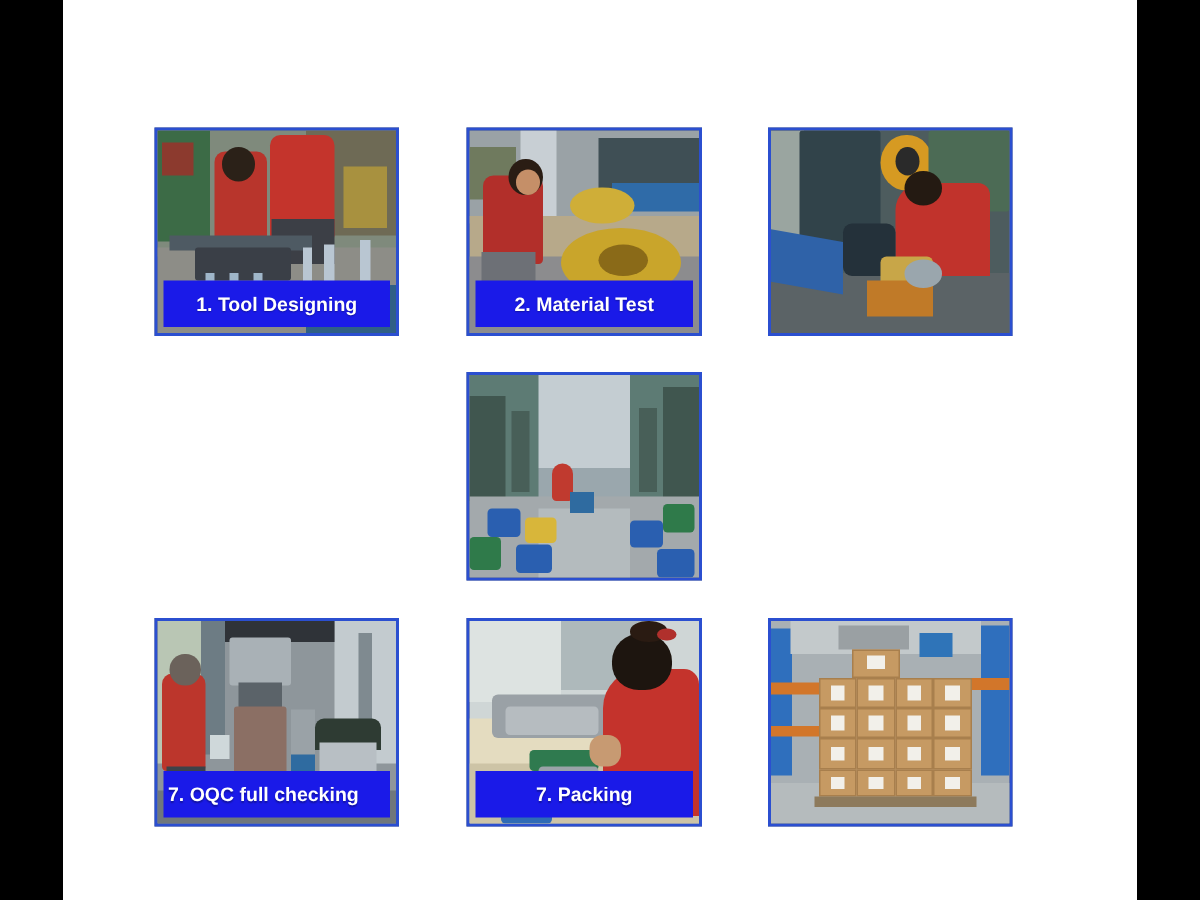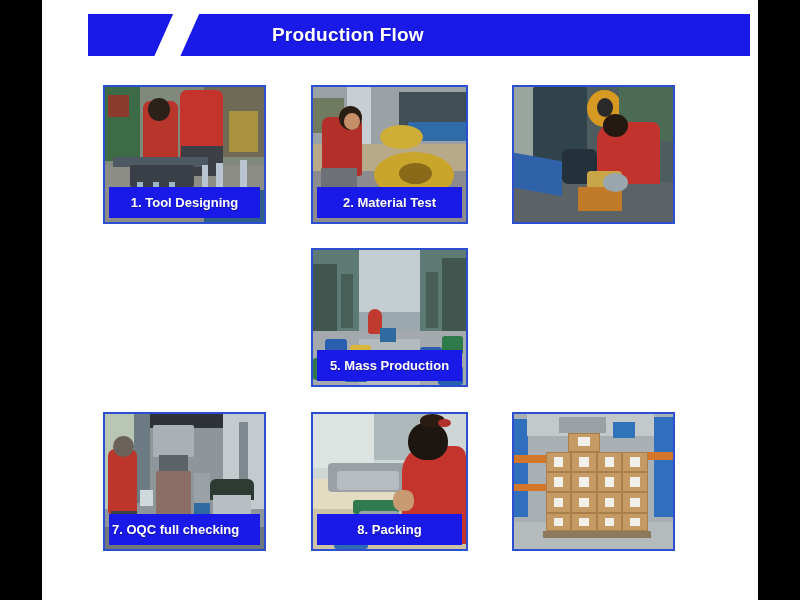--- a/index.html
+++ b/index.html
@@ -104,24 +104,20 @@
   .rack-orange{background:#d2762a;}
 </style>
 </head>
 <body>
 
 <div class="letterbox left"></div>
 <div class="letterbox right"></div>
 
 <div class="slide">
 
-  <div class="header-bar">
-    <div class="header-slash"></div>
-    <div class="header-title">Production Flow</div>
-  </div>
 
   <div class="grid">
 
     <div class="row r1">
 
       <div class="tile c1">
         <div class="photo">
           <div class="layer" style="left:0;top:0;right:0;height:62%;background:#7f8a7c;"></div>
           <div class="layer" style="left:0;top:0;width:22%;height:55%;background:#3c6b46;"></div>
           <div class="layer" style="left:2%;top:6%;width:13%;height:16%;background:#8c3a2e;"></div>
@@ -205,21 +201,20 @@
           <div class="layer person-red" style="left:36%;top:44%;width:9%;height:18%;background:#c03a2f;"></div>
           <div class="layer blue-bin" style="left:8%;top:66%;width:14%;height:14%;"></div>
           <div class="layer yellow-bin" style="left:24%;top:70%;width:14%;height:13%;"></div>
           <div class="layer blue-bin" style="left:20%;top:84%;width:16%;height:14%;"></div>
           <div class="layer green-bin" style="left:0;top:80%;width:14%;height:16%;"></div>
           <div class="layer blue-bin" style="left:70%;top:72%;width:14%;height:13%;"></div>
           <div class="layer blue-bin" style="left:82%;top:86%;width:16%;height:14%;"></div>
           <div class="layer green-bin" style="left:84%;top:64%;width:14%;height:14%;"></div>
           <div class="layer" style="left:44%;top:58%;width:10%;height:10%;background:#2f6ba0;"></div>
         </div>
-        <div class="caption">5. Mass Production</div>
       </div>
 
 
     </div>
 
     <div class="row r3">
 
       <div class="tile c1">
         <div class="photo">
           <div class="layer" style="left:0;top:0;right:0;bottom:0;background:#8e969b;"></div>
@@ -255,21 +250,21 @@
           <div class="layer" style="left:16%;top:42%;width:40%;height:14%;background:#b6bcc0;border-radius:3px;"></div>
           <div class="layer person-red" style="left:58%;top:24%;width:42%;height:72%;background:#c4332c;border-radius:26px 10px 0 0;"></div>
           <div class="layer head" style="left:62%;top:6%;width:26%;height:28%;background:#1d150f;border-radius:50% 50% 45% 45%;"></div>
           <div class="layer" style="left:70%;top:0;width:16%;height:10%;background:#2a1b12;border-radius:50%;"></div>
           <div class="layer" style="left:82%;top:4%;width:8%;height:6%;background:#b0302c;border-radius:50%;"></div>
           <div class="layer" style="left:26%;top:64%;width:30%;height:10%;background:#2f7a4f;border-radius:3px;"></div>
           <div class="layer" style="left:30%;top:72%;width:26%;height:14%;background:#9aa3a8;border-radius:3px;"></div>
           <div class="layer blue-bin" style="left:14%;top:78%;width:22%;height:22%;background:#2f6bb5;"></div>
           <div class="layer" style="left:52%;top:56%;width:14%;height:16%;background:#c79a72;border-radius:40%;"></div>
         </div>
-        <div class="caption">8. Packing</div>
+        <div class="caption">7. Packing</div>
       </div>
 
       <div class="tile c3">
         <div class="photo">
           <div class="layer" style="left:0;top:0;right:0;bottom:0;background:#a9b0b4;"></div>
           <div class="layer rack" style="left:0;top:4%;width:9%;height:72%;"></div>
           <div class="layer rack-orange" style="left:0;top:30%;width:26%;height:6%;"></div>
           <div class="layer rack-orange" style="left:0;top:52%;width:22%;height:5%;"></div>
           <div class="layer rack" style="left:88%;top:2%;right:0;height:74%;"></div>
           <div class="layer rack-orange" style="left:70%;top:28%;right:0;height:6%;"></div>

